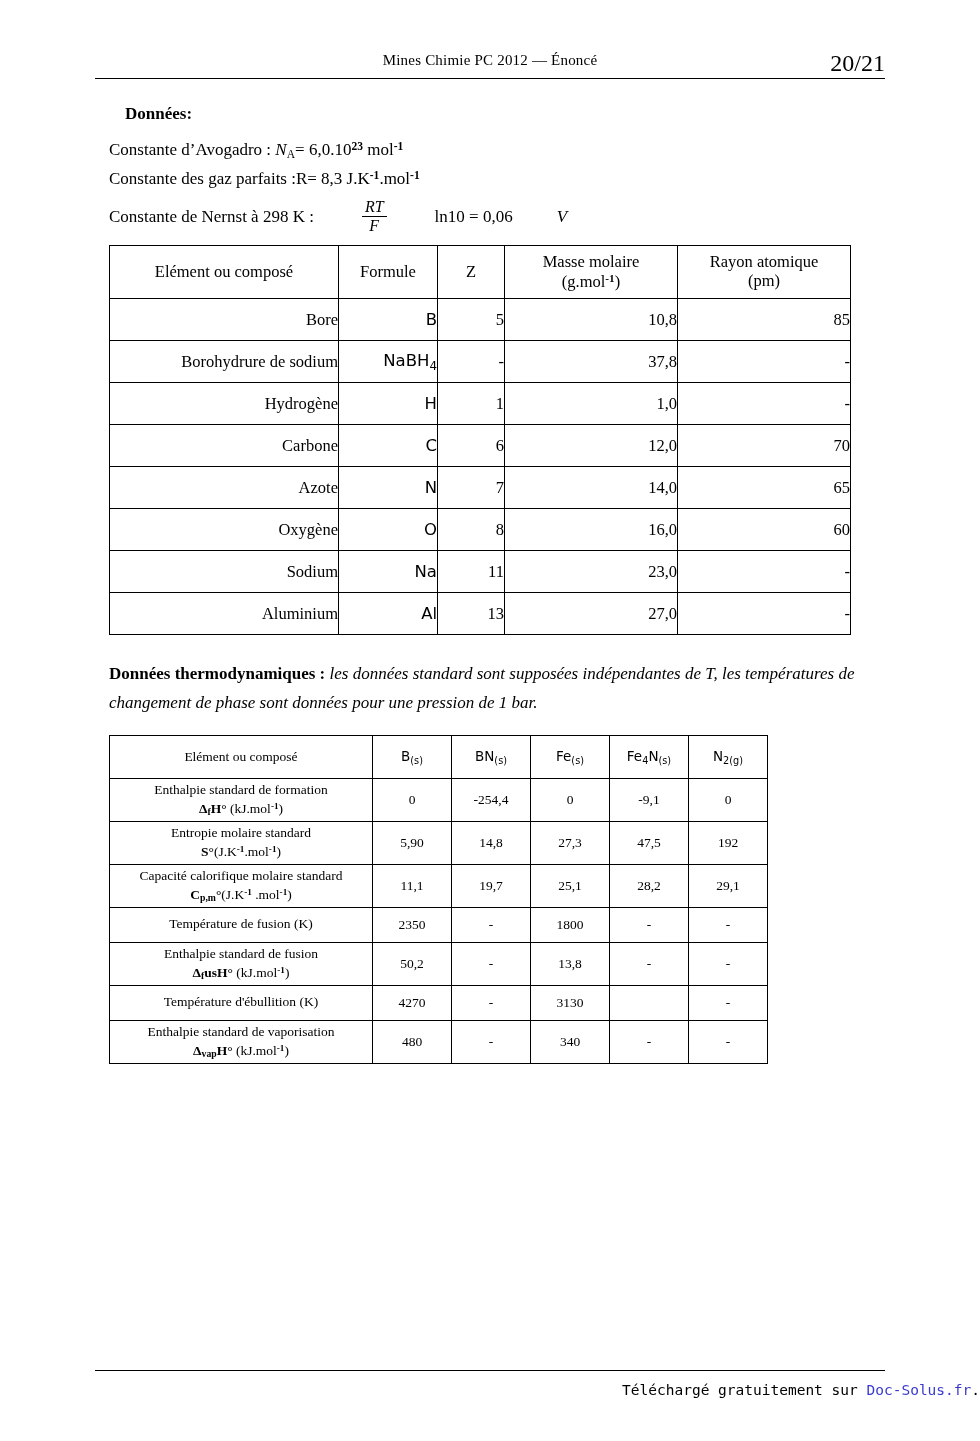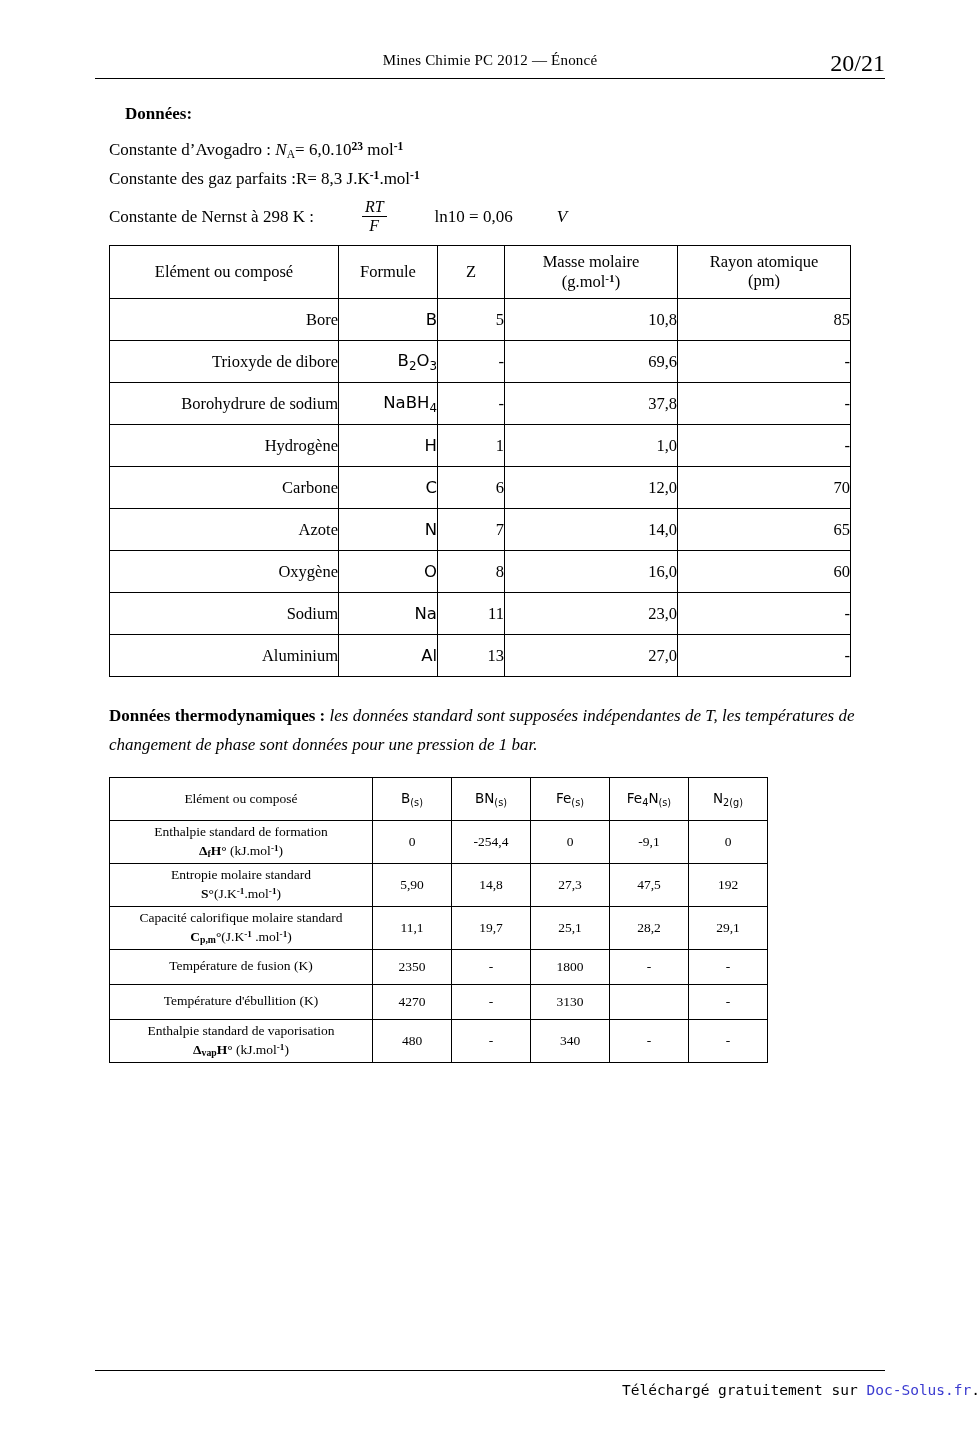--- a/index.html
+++ b/index.html
@@ -238,27 +238,20 @@
       </thead>
       <tbody id="t1-body">
           <tr>
             <td>Bore</td>
             <td class="formula"><span>B</span></td>
             <td>5</td>
             <td>10,8</td>
             <td>85</td>
           </tr>
           <tr>
-            <td>Trioxyde de dibore</td>
-            <td class="formula"><span>B</span><sub>2</sub><span>O</span><sub>3</sub></td>
-            <td>-</td>
-            <td>69,6</td>
-            <td>-</td>
-          </tr>
-          <tr>
             <td>Borohydrure de sodium</td>
             <td class="formula"><span>NaBH</span><sub>4</sub></td>
             <td>-</td>
             <td>37,8</td>
             <td>-</td>
           </tr>
           <tr>
             <td>Hydrogène</td>
             <td class="formula"><span>H</span></td>
             <td>1</td>
@@ -357,20 +350,31 @@
               <div>Température de fusion (K)</div>
             </td>
             <td class="t2-val">2350</td>
             <td class="t2-val">-</td>
             <td class="t2-val">1800</td>
             <td class="t2-val">-</td>
             <td class="t2-val">-</td>
           </tr>
           <tr>
             <td class="t2-rowlabel two-line">
+              <div>Enthalpie standard de fusion</div>
+              <div><span class="sym">Δ<span class="sm">f</span>usH°</span><span> (kJ.mol<sup>-1</sup>)</span></div>
+            </td>
+            <td class="t2-val">50,2</td>
+            <td class="t2-val">-</td>
+            <td class="t2-val">13,8</td>
+            <td class="t2-val">-</td>
+            <td class="t2-val">-</td>
+          </tr>
+          <tr>
+            <td class="t2-rowlabel two-line">
               <div>Température d'ébullition  (K)</div>
             </td>
             <td class="t2-val">4270</td>
             <td class="t2-val">-</td>
             <td class="t2-val">3130</td>
             <td class="t2-val"></td>
             <td class="t2-val">-</td>
           </tr>
           <tr>
             <td class="t2-rowlabel two-line">

